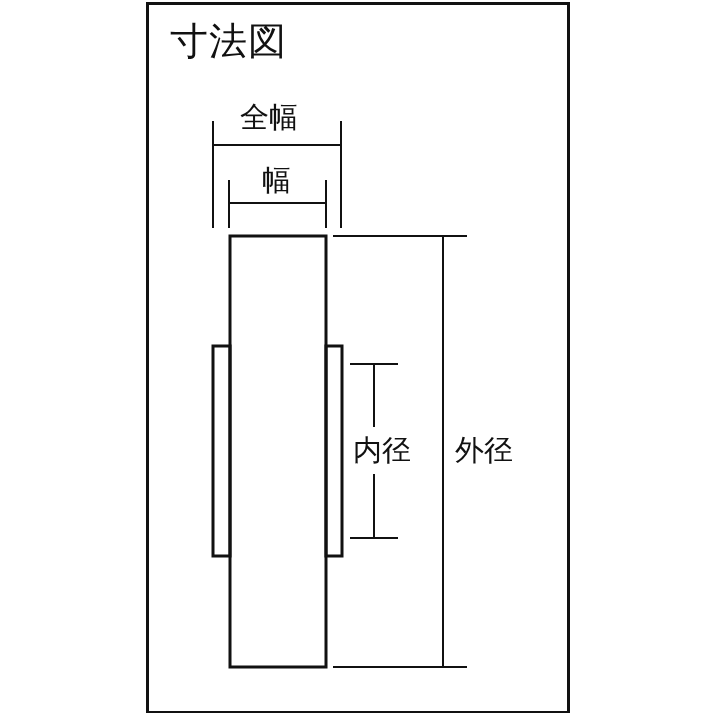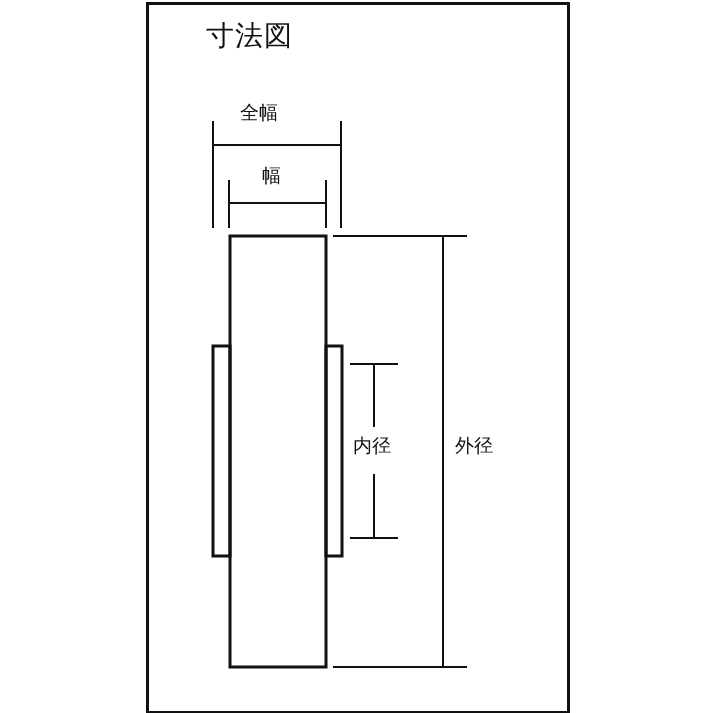--- a/index.html
+++ b/index.html
@@ -1,21 +1,21 @@
 <!DOCTYPE html>
 <html><head>
 <meta charset="utf-8">
 <style>
   html, body { margin: 0; padding: 0; background: #ffffff; }
   body { width: 713px; height: 713px; position: relative; overflow: hidden;
          font-family: "DejaVu Sans", sans-serif; color: #111; }
   .frame { position: absolute; left: 146px; top: 2px; width: 418px; height: 706px;
            border: 3px solid #111; box-sizing: content-box; }
-  .title { position: absolute; left: 170px; top: 22px; font-size: 28px; line-height: 1; letter-spacing: 1px; margin-left: 36px; }
-  .label { position: absolute; font-size: 19px; line-height: 1; white-space: nowrap; }
+  .title { position: absolute; left: 170px; top: 22px; font-size: 38px; line-height: 1; letter-spacing: 1px; }
+  .label { position: absolute; font-size: 29px; line-height: 1; white-space: nowrap; }
   svg { position: absolute; left: 0; top: 0; }
 </style>
 </head>
 <body>
 
 <div class="frame"></div>
 
 <div class="title">寸法図</div>
 
 <div class="label" style="left:240px; top:103px;">全幅</div>

